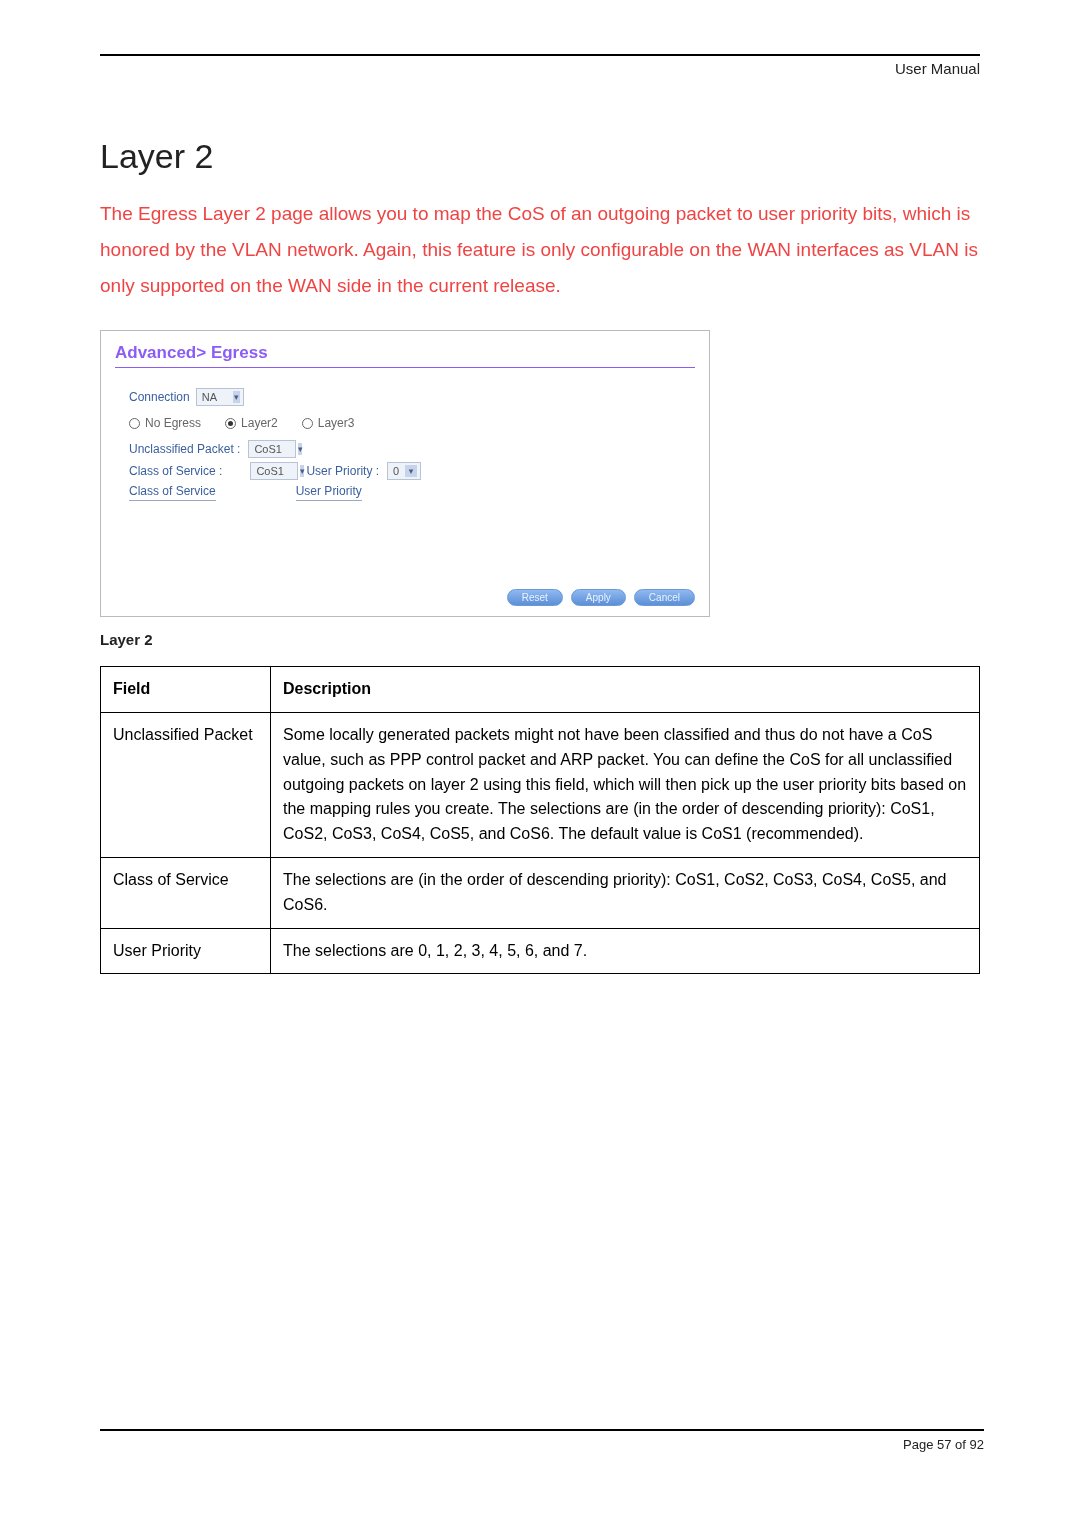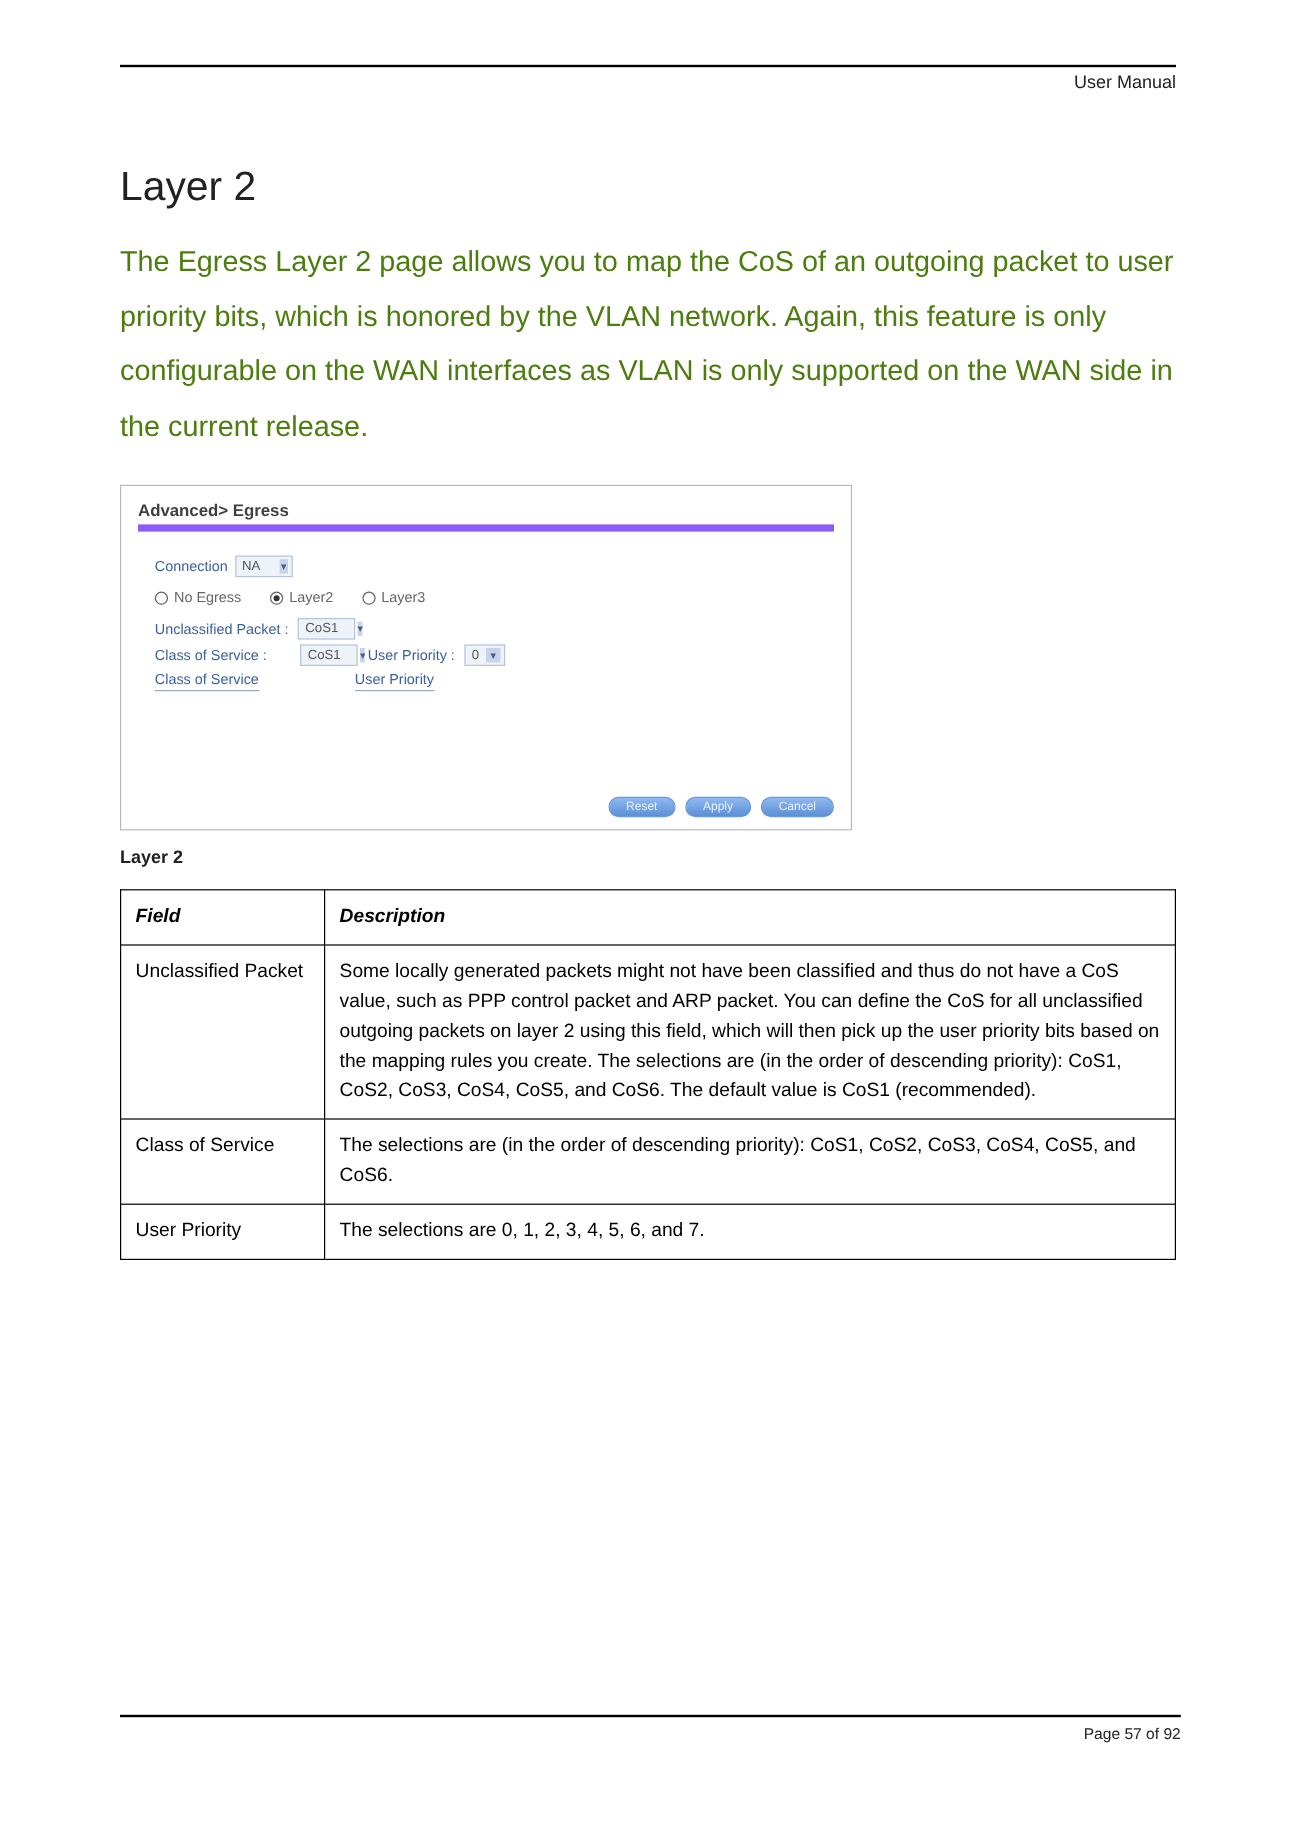--- a/index.html
+++ b/index.html
@@ -21,40 +21,40 @@
     margin-top: -2px;
     margin-bottom: 60px;
   }
   .h1 {
     font-size: 34px;
     font-weight: 400;
     color: #222;
     margin-bottom: 20px;
   }
   .para {
-    font-size: 24px;
+    font-size: 19px;
     line-height: 1.9;
-    color: #4d7c0f;
+    color: #ef4444;
     margin-bottom: 26px;
   }
 
   
   .shot {
     width: 610px;
     border: 1px solid #bbb;
     padding: 12px 14px 10px 14px;
     background: #fff;
     margin-bottom: 14px;
   }
   .shot-title {
-    color: #404040;
-    font-size: 14px;
+    color: #8b5cf6;
+    font-size: 17px;
     font-weight: bold;
     padding-bottom: 4px;
-    border-bottom: 6px solid #8b5cf6;
+    border-bottom: 1px solid #8b5cf6;
     margin-bottom: 20px;
   }
   .section-label {
     color: #444;
     font-size: 13px;
     font-weight: bold;
     margin-left: 14px;
     margin-bottom: 12px;
   }
   .row {
@@ -145,21 +145,20 @@
   table.desc th, table.desc td {
     border: 1.5px solid #000;
     padding: 10px 12px;
     vertical-align: top;
     text-align: left;
     line-height: 1.55;
   }
   table.desc th {
     font-weight: bold;
     background: #fff;
-    font-style: italic;
   }
   table.desc td.field { width: 170px; }
 
   .footer {
     position: absolute;
     left: 100px;
     right: 96px;
     bottom: 40px;
   }
   .footer-rule { border-top: 2px solid #000; margin-bottom: 6px; }

